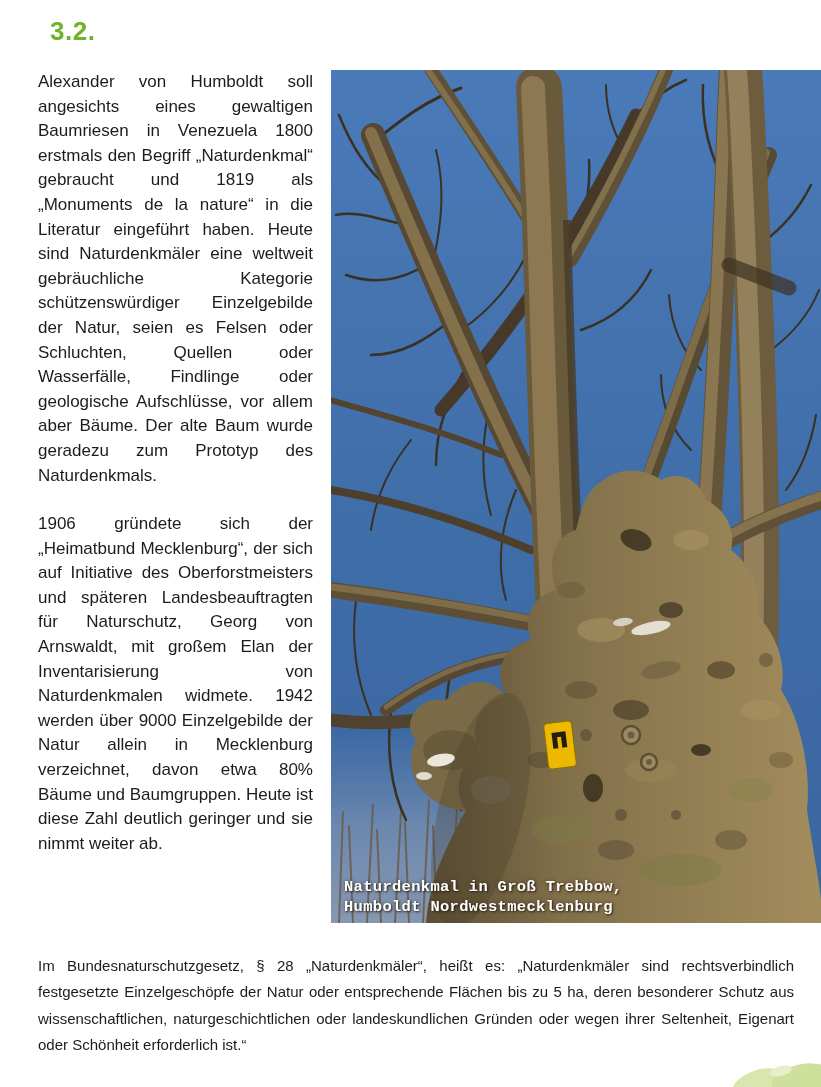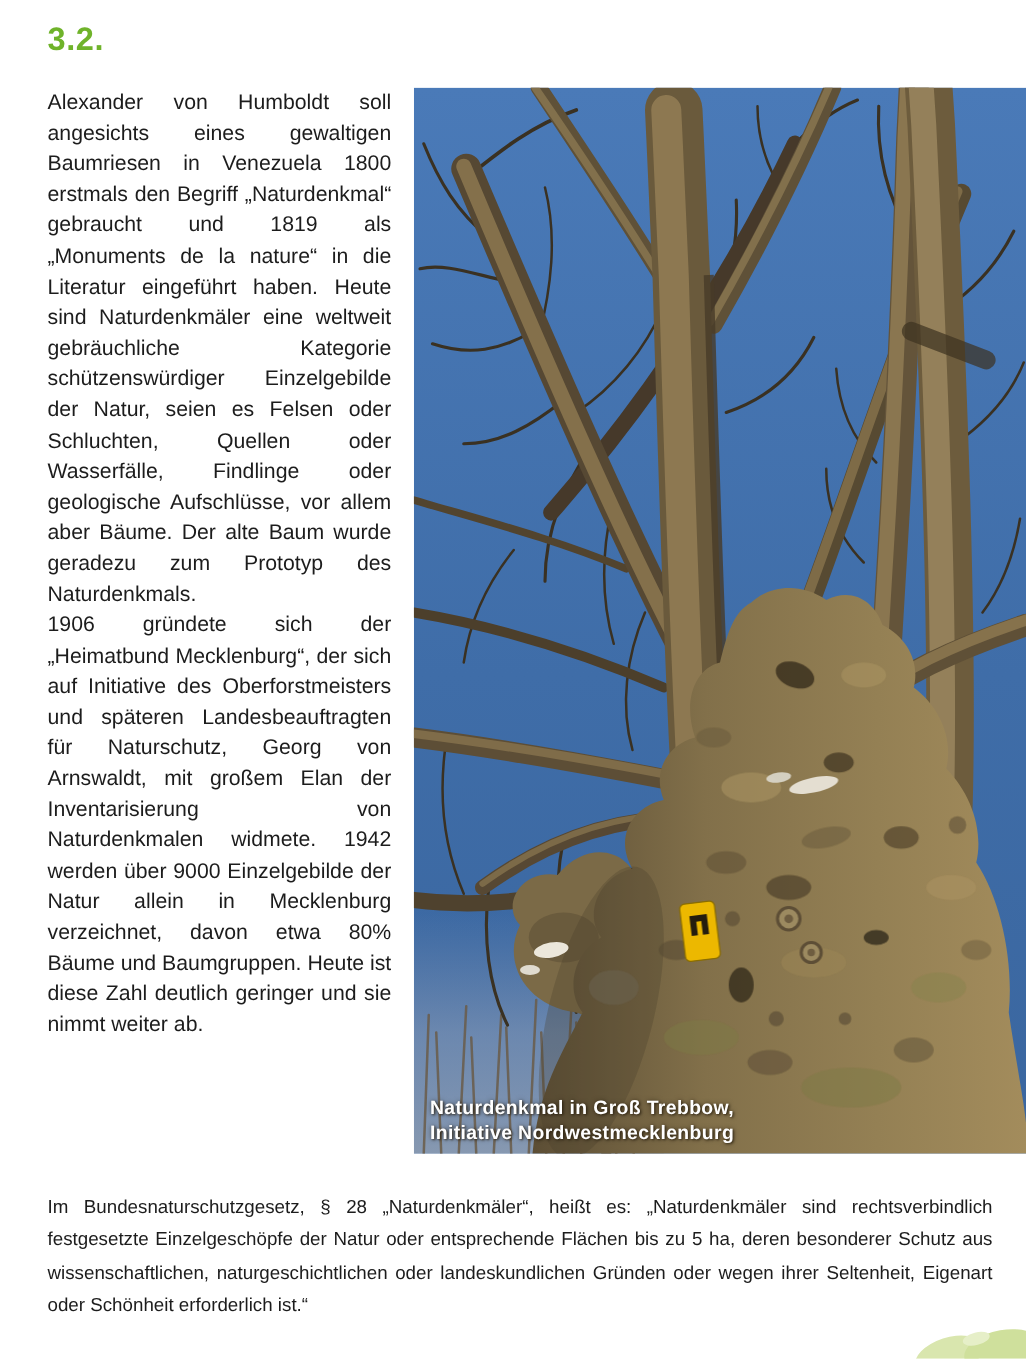--- a/index.html
+++ b/index.html
@@ -10,21 +10,21 @@
     position: relative;
     width: 821px;
     height: 1087px;
     background: #ffffff;
     overflow: hidden;
   }
 
   
   .heading {
     position: absolute;
-    left: 38px;
+    left: 50px;
     top: 17px;
     display: flex;
     gap: 2px;
     font-size: 26px;
     font-weight: bold;
     color: #6fb32a;
     letter-spacing: 0.5px;
     line-height: 1.1;
   }
 
@@ -34,30 +34,31 @@
     left: 38px;
     top: 70px;
     width: 275px;
     color: #1c1c1c;
     font-size: 17px;
     line-height: 24.6px;
     text-align: justify;
     hyphens: auto;
     -webkit-hyphens: auto;
   }
-  .text-col p + p { }
+  .text-col p + p { margin-top: 24px; }
 
   
   .photo {
     position: absolute;
     left: 331px;
     top: 70px;
     width: 490px;
     height: 853px;
     overflow: hidden;
+    font-family: Liberation Mono, monospace;
   }
   .photo svg { display: block; width: 490px; height: 853px; }
   .photo-caption {
     position: absolute;
     left: 13px;
     bottom: 6px;
     color: #ffffff;
     font-size: 15.5px;
     font-weight: bold;
     line-height: 20px;
@@ -259,21 +260,21 @@
       <ellipse cx="93" cy="706" rx="8" ry="4" fill="#e0dbcf"></ellipse>
 
       <g transform="rotate(-7 229 675)">
         <rect x="215" y="652" width="28" height="46" rx="4" fill="#ecb800" stroke="#8a6d00" stroke-width="1"></rect>
         <path d="M222,662 h14 v16 h-5 v-11 h-4 v11 h-5 z" fill="#241d0e"></path>
       </g>
     </svg>
 
     <figcaption class="photo-caption">
       <span>Naturdenkmal in Groß Trebbow,</span>
-      <span>Initiative Nordwestmecklenburg</span>
+      <span>Humboldt Nordwestmecklenburg</span>
     </figcaption>
   </figure>
 
   <p class="footer-par">Im Bundesnaturschutzgesetz, § 28 „Naturdenkmäler“, heißt es: „Naturdenkmäler sind rechtsverbindlich festgesetzte Einzelgeschöpfe der Natur oder entsprechende Flächen bis zu 5 ha, deren besonderer Schutz aus wissenschaftlichen, naturgeschichtlichen oder landeskundlichen Gründen oder wegen ihrer Seltenheit, Eigenart oder Schönheit erforderlich ist.“</p>
 
   <svg class="leaf-decoration" viewBox="0 0 110 60" aria-hidden="true">
     <ellipse cx="34" cy="46" rx="28" ry="15" fill="#d9e6ae" transform="rotate(-18 34 46)"></ellipse>
     <ellipse cx="78" cy="42" rx="32" ry="17" fill="#cfe09c" transform="rotate(-10 78 42)"></ellipse>
     <ellipse cx="56" cy="32" rx="11" ry="5" fill="#e6efc8" transform="rotate(-14 56 32)"></ellipse>
   </svg>

